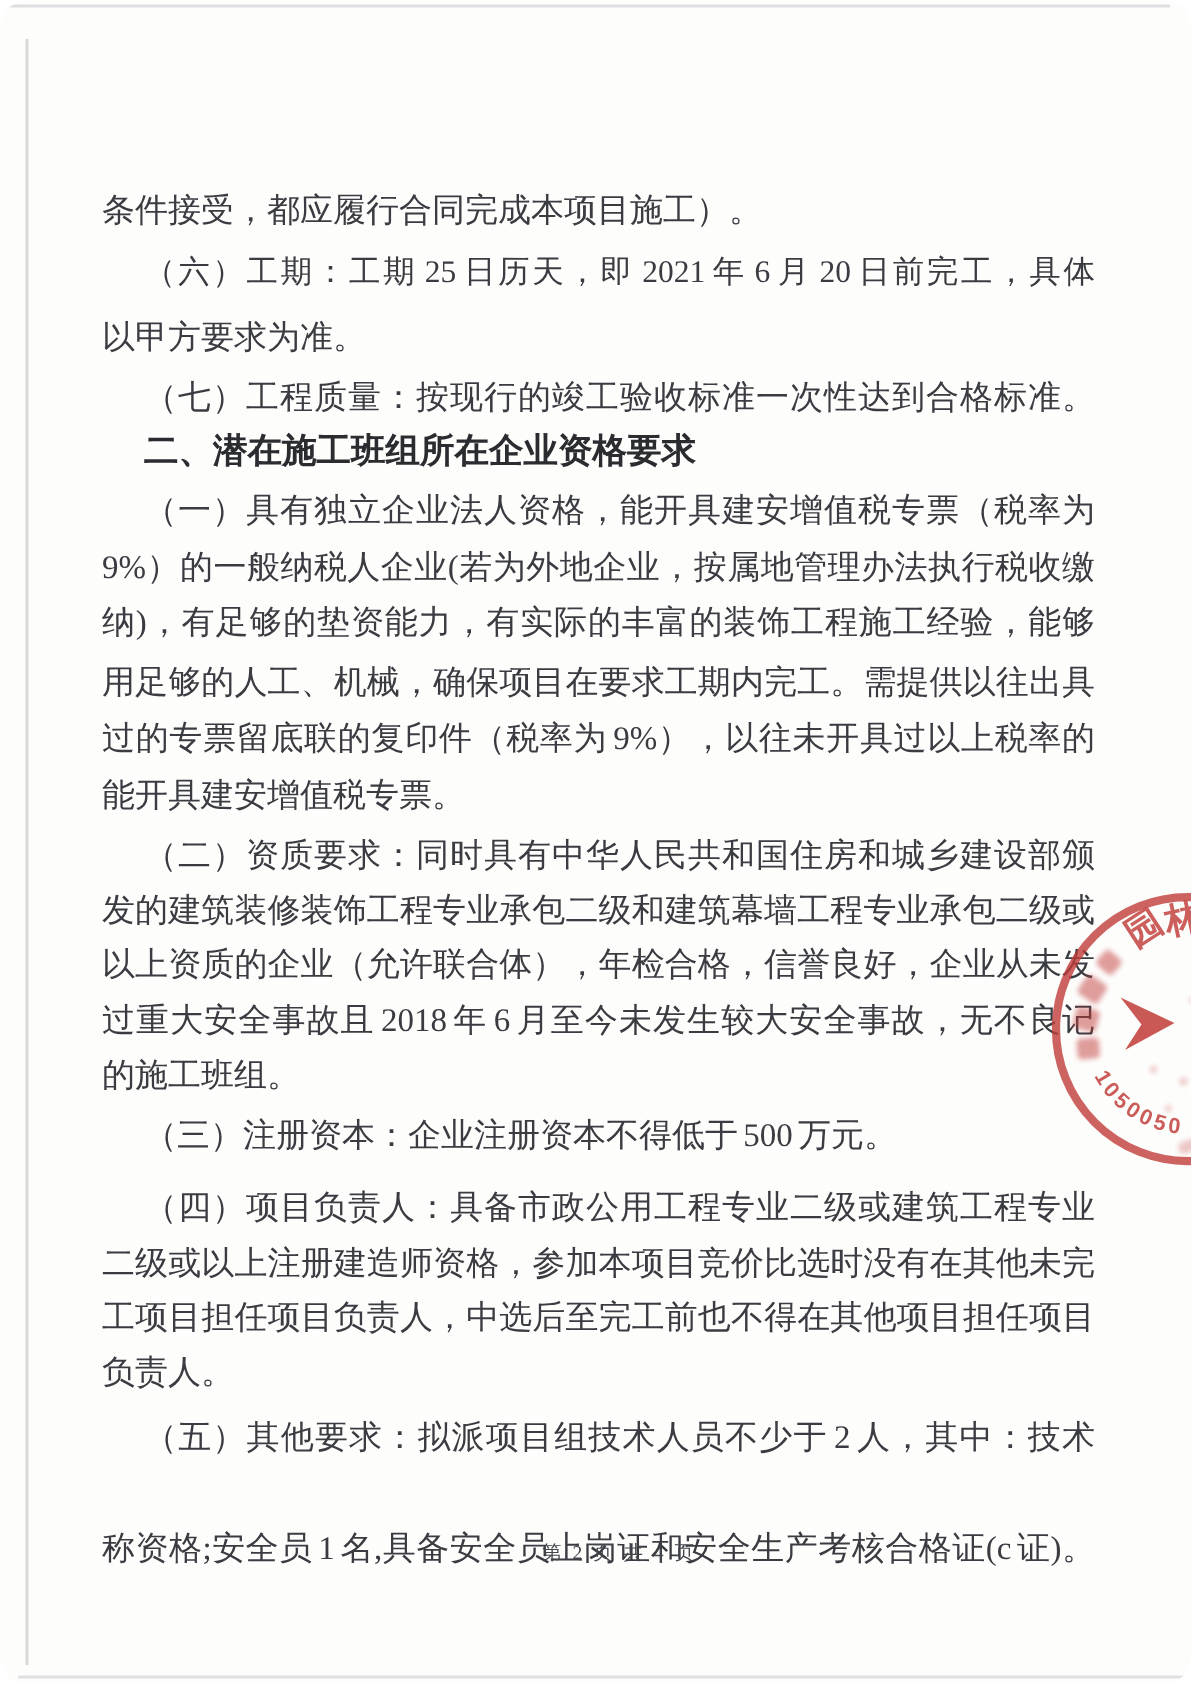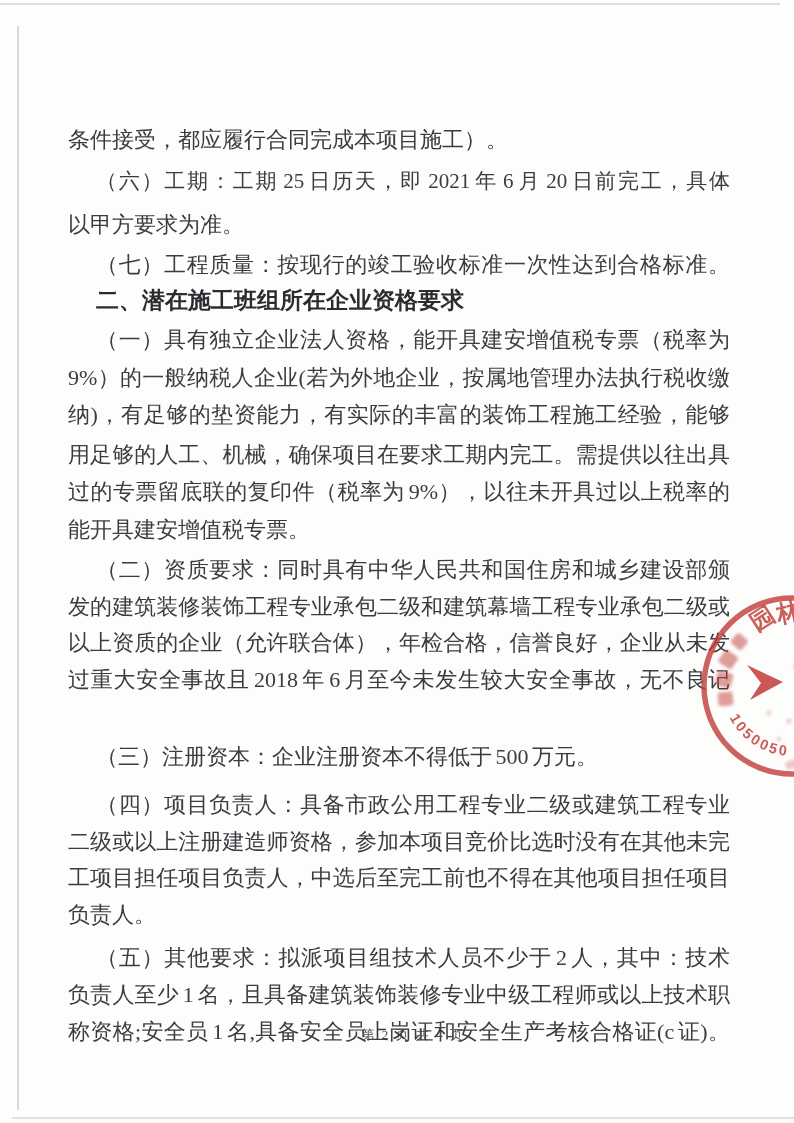--- a/index.html
+++ b/index.html
@@ -8,20 +8,21 @@
     width: 794px; height: 1123px;
     background: #ffffff;
     font-family: "Liberation Serif", "DejaVu Serif", serif;
     overflow: hidden;
   }
   .page {
     position: relative;
     width: 794px; height: 1123px;
     background: #fdfdfc;
     overflow: hidden;
+    border-radius: 19px;
   }
   
   .edge-left {
     position: absolute; left: 17px; top: 26px;
     width: 2px; height: 1084px;
     background: #d2d3d4; opacity: .85;
   }
   .edge-top {
     position: absolute; left: 0; top: 3px;
     width: 780px; height: 2px;
@@ -75,27 +76,27 @@
   <p class="line indent fill" style="top:301px">（一）具有独立企业法人资格，能开具建安增值税专票（税率为</p>
   <p class="line fill" style="top:339px">9%）的一般纳税人企业(若为外地企业，按属地管理办法执行税收缴</p>
   <p class="line fill" style="top:376px">纳)，有足够的垫资能力，有实际的丰富的装饰工程施工经验，能够调</p>
   <p class="line fill" style="top:416px">用足够的人工、机械，确保项目在要求工期内完工。需提供以往出具</p>
   <p class="line fill" style="top:453px">过的专票留底联的复印件（税率为 9%），以往未开具过以上税率的提</p>
   <p class="line" style="top:491px">能开具建安增值税专票。</p>
   <p class="line indent fill" style="top:531px">（二）资质要求：同时具有中华人民共和国住房和城乡建设部颁</p>
   <p class="line fill" style="top:568px">发的建筑装修装饰工程专业承包二级和建筑幕墙工程专业承包二级或</p>
   <p class="line fill" style="top:604px">以上资质的企业（允许联合体），年检合格，信誉良好，企业从未发生</p>
   <p class="line fill" style="top:641px">过重大安全事故且 2018 年 6 月至今未发生较大安全事故，无不良记录</p>
+  <p class="line" style="top:678px">的施工班组。</p>
   <p class="line indent" style="top:718px">（三）注册资本：企业注册资本不得低于 500 万元。</p>
   <p class="line indent fill" style="top:766px">（四）项目负责人：具备市政公用工程专业二级或建筑工程专业</p>
   <p class="line fill" style="top:803px">二级或以上注册建造师资格，参加本项目竞价比选时没有在其他未完</p>
   <p class="line fill" style="top:839px">工项目担任项目负责人，中选后至完工前也不得在其他项目担任项目</p>
   <p class="line" style="top:876px">负责人。</p>
   <p class="line indent fill" style="top:919px">（五）其他要求：拟派项目组技术人员不少于 2 人，其中：技术</p>
-  <p class="line fill" style="top:956px">负责人至少 1 名，且具备建筑装饰装修专业中级工程师或以上技术职</p>
   <p class="line fill" style="top:993px">称资格;安全员 1 名,具备安全员上岗证和安全生产考核合格证(c 证)。</p>
 
   <div class="footer">第 2 页 共 4 页</div>
 
   <svg class="seal" viewBox="0 0 220 230" xmlns="http://www.w3.org/2000/svg">
     <defs>
       <filter id="b2">
           <feGaussianBlur stdDeviation="1.6"></feGaussianBlur>
         </filter>
       <filter id="b05">

